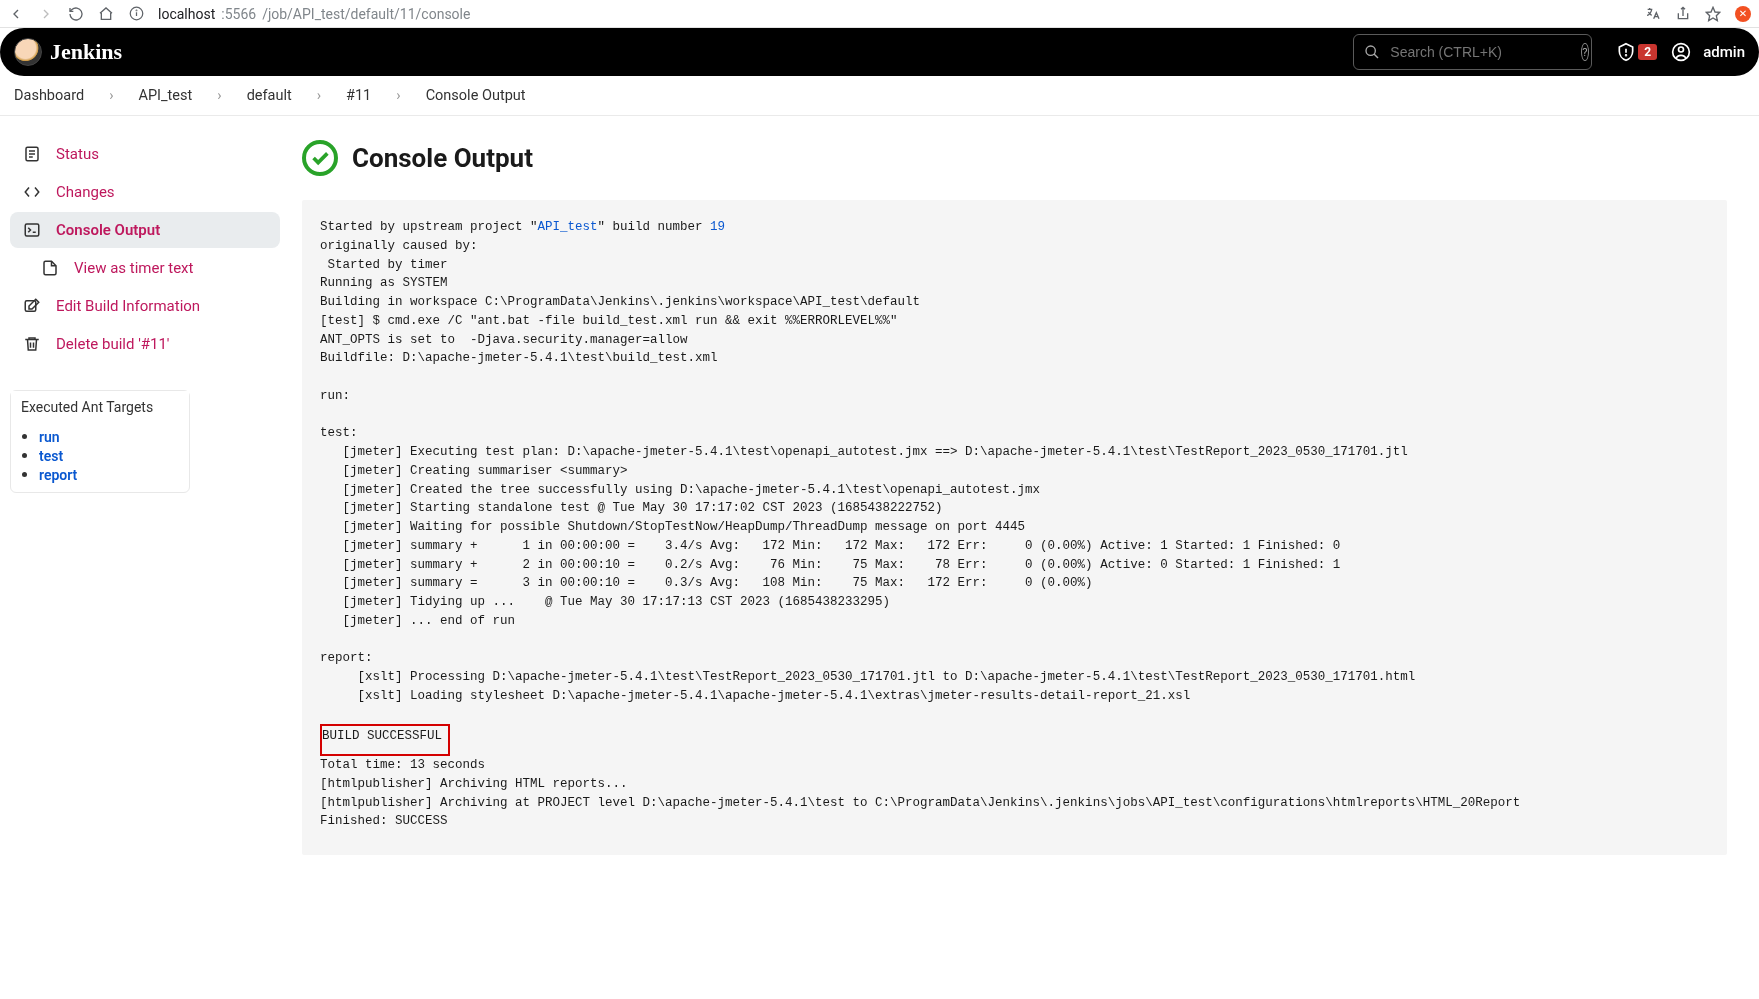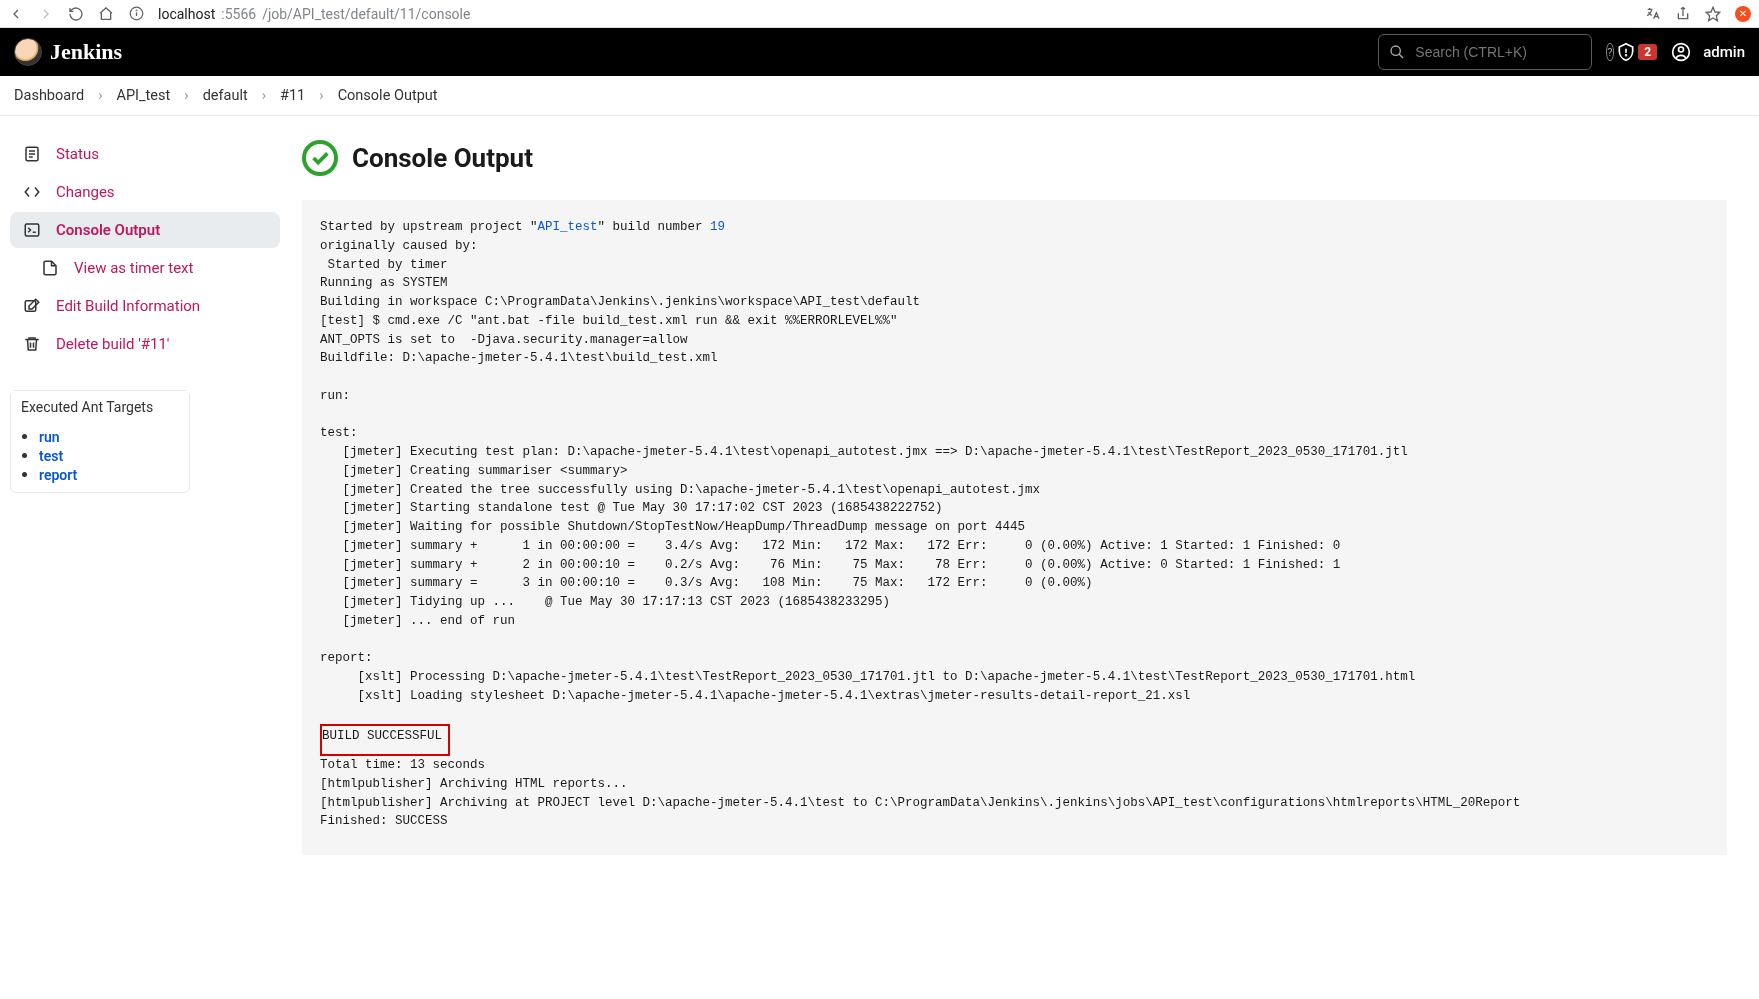--- a/index.html
+++ b/index.html
@@ -32,54 +32,55 @@
 
     
     .jenkins-header {
       background:#000;
       color:#fff;
       height:48px;
       display:flex;
       align-items:center;
       padding:0 14px;
       gap:10px;
+      border-radius:24px;
     }
     .jenkins-logo { display:flex; align-items:center; gap:8px; font-family: Georgia, serif; font-weight:bold; font-size:22px; }
     .jenkins-logo .butler {
       width:28px;height:28px;border-radius:50%;
       background: radial-gradient(circle at 40% 35%, #f8d7b8 45%, #c94 55%, #333 58%);
       border:1px solid #444;
     }
     .jenkins-header .spacer{flex:1;}
     .search-box {
       display:flex; align-items:center;
       background:#000;
       border:1px solid #5a5a5a;
       border-radius:6px;
       height:36px;
-      width:214px;
+      width:239px;
       padding:0 10px;
       gap:10px;
       color:#aaa;
     }
     .search-box input {
       flex:1; background:transparent; border:none; outline:none; color:#ddd; font-size:14px;
     }
     .search-box .help-circle { width:18px;height:18px;border:1px solid #888;border-radius:50%;display:flex;align-items:center;justify-content:center;font-size:11px;color:#aaa;}
     .hdr-right { display:flex; align-items:center; gap:14px; margin-left:14px; }
     .alert-badge { display:flex; align-items:center; gap:2px; }
     .alert-badge .count { background:#c9352f; color:#fff; font-size:12px; padding:1px 6px; border-radius:3px; font-weight:bold; }
     .user { display:flex; align-items:center; gap:12px; font-size:15px; font-weight:500; }
 
     
     .breadcrumb-bar {
       display:flex; align-items:center;
       height:40px;
       padding:16px 14px;
-      gap:8px;
+      gap:19px;
       font-size:14.5px;
       border-bottom:1px solid #eaeaea;
       background:#fff;
     }
     .breadcrumb-bar a { color:#333; text-decoration:none; cursor:pointer; }
     .breadcrumb-bar .sep { color:#999; margin:0 6px; }
 
     
     .page-body { display:flex; }
     .sidebar {

